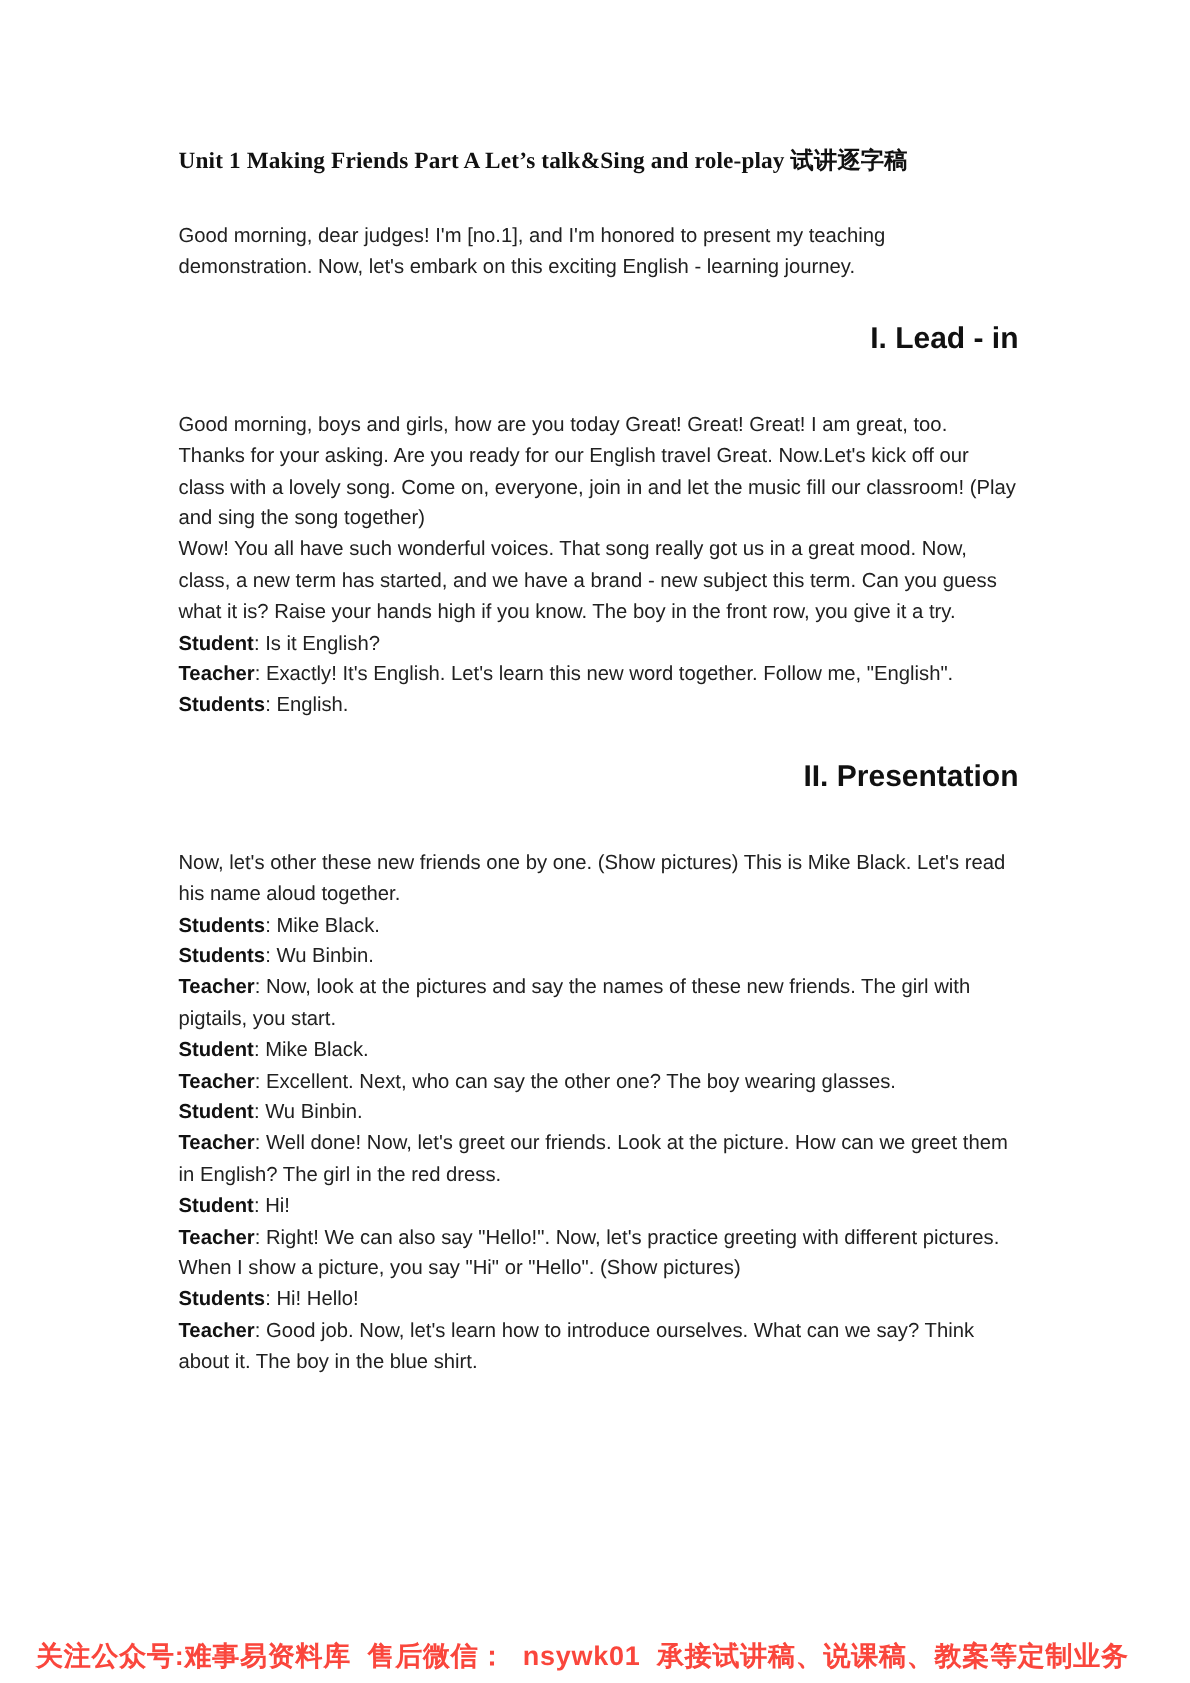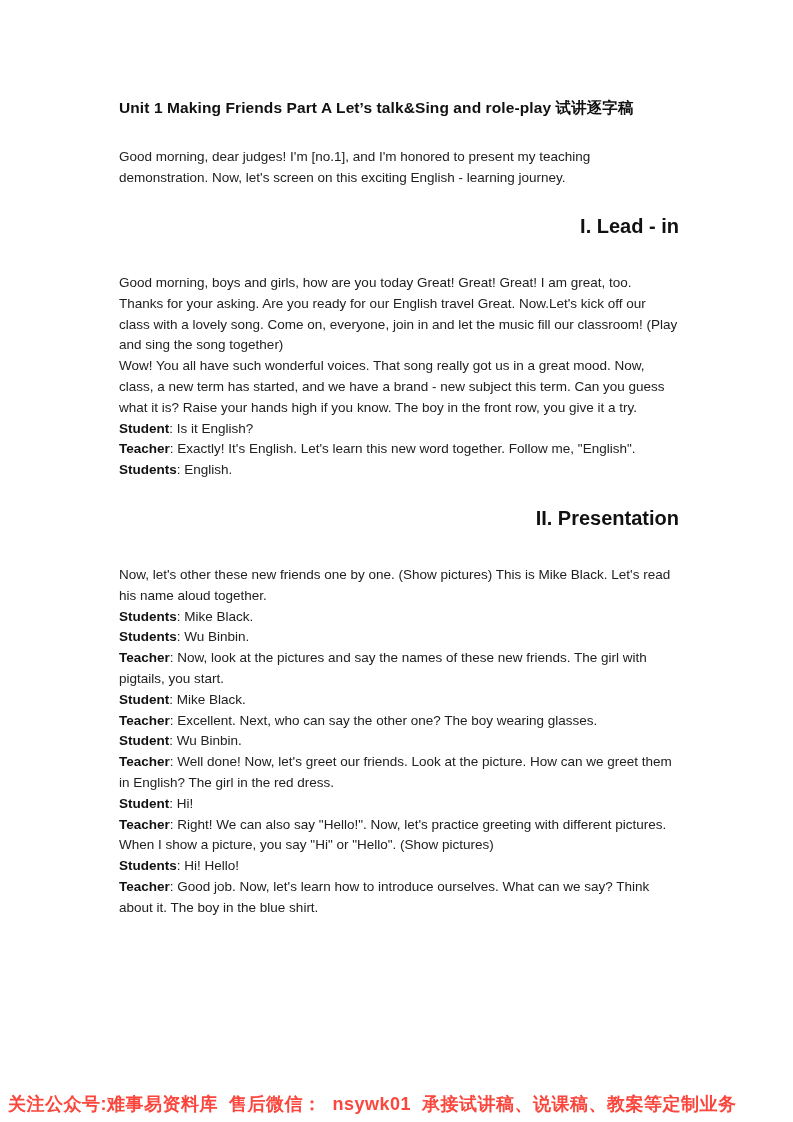--- a/index.html
+++ b/index.html
@@ -22,20 +22,21 @@
     width: 560px;
     color: #212121;
   }
   .doc-title {
     font-size: 15.5px;
     font-weight: bold;
     color: #111111;
     margin: 0 0 30px 0;
     line-height: 1.25;
     letter-spacing: 0.1px;
+    font-family: Liberation Serif, serif;
   }
   .intro {
     margin: 0 0 26px 0;
   }
   p.line-block, p.intro {
     font-size: 13.5px;
     line-height: 20.8px;
     color: #212121;
     margin: 0;
   }
@@ -57,36 +58,36 @@
   }
   .footer {
     position: absolute;
     left: 0;
     right: 0;
     bottom: 2px;
     height: 32px;
     background: #ffffff;
     display: flex;
     align-items: center;
-    padding-left: 8px;
+    padding-left: 24px;
   }
   .footer span {
     font-size: 18px;
     font-weight: bold;
     white-space: pre;
     letter-spacing: 0.5px;
   }
 </style>
 </head>
 <body>
 
 <div class="page">
   <div class="content">
     <h1 class="doc-title">Unit 1 Making Friends Part A Let’s talk&amp;Sing and role-play 试讲逐字稿</h1>
-    <p class="intro">Good morning, dear judges! I'm [no.1], and I'm honored to present my teaching demonstration. Now, let's screen on this exciting English - learning journey.</p>
+    <p class="intro">Good morning, dear judges! I'm [no.1], and I'm honored to present my teaching demonstration. Now, let's embark on this exciting English - learning journey.</p>
     <div id="sections">
         <h2 class="section-heading">I. Lead - in</h2>
         <div class="section-body">
           <p class="line-block">Good morning, boys and girls, how are you today Great! Great! Great! I am great, too. Thanks for your asking. Are you ready for our English travel Great. Now.Let's kick off our class with a lovely song. Come on, everyone, join in and let the music fill our classroom! (Play and sing the song together)</p>
           <p class="line-block">Wow! You all have such wonderful voices. That song really got us in a great mood. Now, class, a new term has started, and we have a brand - new subject this term. Can you guess what it is? Raise your hands high if you know. The boy in the front row, you give it a try.</p>
           <p class="line-block"><strong>Student</strong>: Is it English?</p>
           <p class="line-block"><strong>Teacher</strong>: Exactly! It's English. Let's learn this new word together. Follow me, "English".</p>
           <p class="line-block"><strong>Students</strong>: English.</p>
         </div>
         <h2 class="section-heading">II. Presentation</h2>

